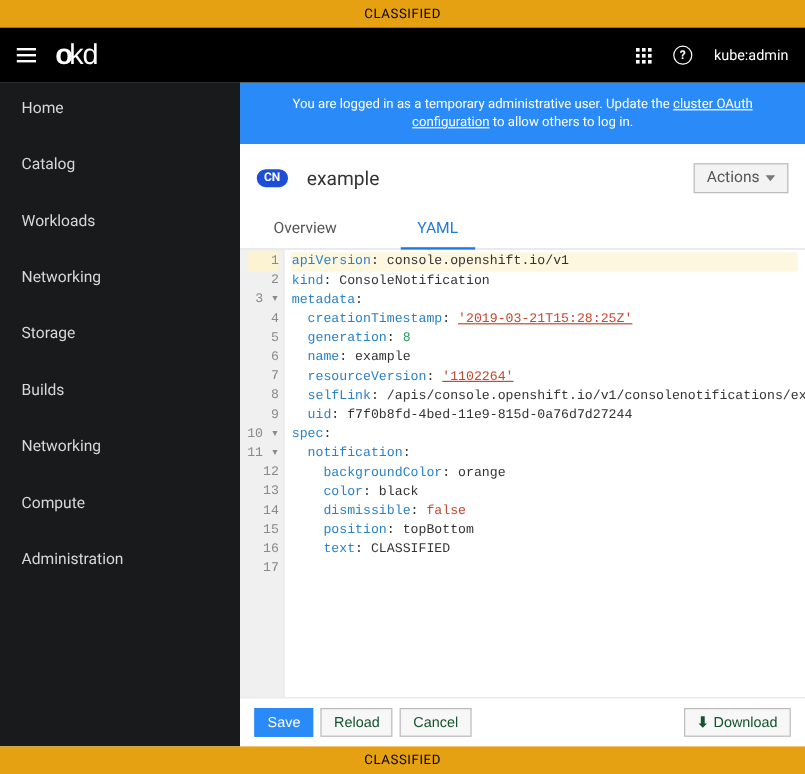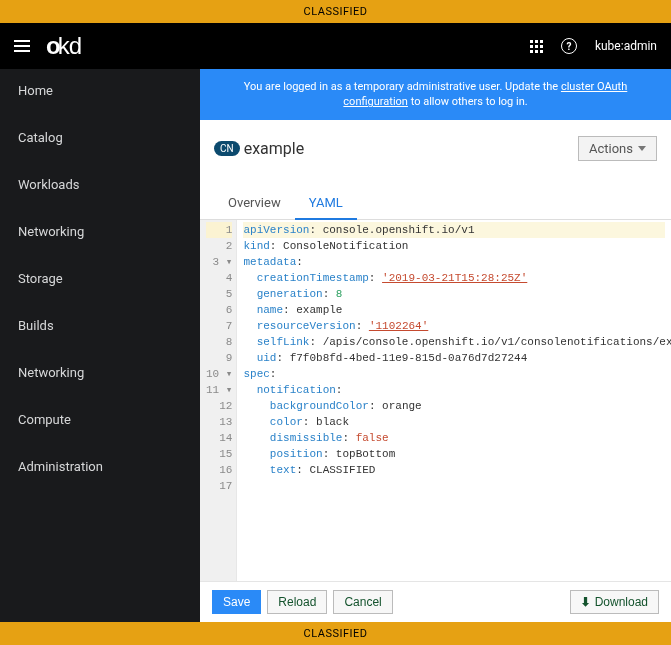--- a/index.html
+++ b/index.html
@@ -18,26 +18,26 @@
   .help-icon { width:16px; height:16px; border:1.5px solid #fff; border-radius:50%; display:flex; align-items:center; justify-content:center; font-size:10px; font-weight:bold; }
   .user { font-size:12px; }
   .body-row { display:flex; flex:1; min-height:0; }
   .sidebar { width:200px; background:#191a1c; color:#d6d7d8; display:flex; flex-direction:column; }
   .side-item { padding:14px 18px; font-size:13px; border-bottom:0; cursor:pointer; }
   .side-item + .side-item { margin-top:4px; }
   .main { flex:1; display:flex; flex-direction:column; min-width:0; background:#fff; }
   .notice { background:#2a8af7; color:#fff; font-size:11px; text-align:center; padding:10px 20px; line-height:1.4; }
   .notice a { color:#fff; text-decoration:underline; }
   .head { display:flex; align-items:center; padding:16px 14px 8px; }
-  .badge { background:#0c4a6e; color:#fff; font-size:10px; font-weight:normal; padding:2px 6px; border-radius:10px; margin-right:4px; }
+  .badge { background:#1d4ed8; color:#fff; font-size:10px; font-weight:bold; padding:2px 6px; border-radius:10px; margin-right:16px; }
   .title { font-size:16px; color:#333; font-weight:400; }
   .head-spacer { flex:1; }
   .actions-btn { border:1px solid #bbb; background:#f3f3f3; padding:4px 10px; font-size:13px; color:#555; cursor:pointer; display:flex; align-items:center; gap:5px; }
   .caret { width:0; height:0; border-left:4px solid transparent; border-right:4px solid transparent; border-top:5px solid #777; }
-  .tabs { display:flex; border-bottom:1px solid #ddd; padding:0 14px; margin-top:18px; }
+  .tabs { display:flex; border-bottom:1px solid #ddd; padding:0 14px; margin-top:6px;gap:39px; }
   .tab { padding:8px 14px; font-size:13px; color:#555; cursor:pointer; }
   .tab.active { color:#1f7ae0; border-bottom:2px solid #1f7ae0; margin-bottom:-1px; }
   .editor { flex:1; display:flex; font-family: "SFMono-Regular", Consolas, "Liberation Mono", Menlo, monospace; font-size:11px; line-height:16px; overflow:hidden; min-height:0; }
   .gutter { background:#f0f0f0; color:#8a8a8a; text-align:right; padding:2px 4px 2px 6px; user-select:none; border-right:1px solid #e7e7e7; min-width:28px; }
   .gutter div { height:16px; }
   .gut-hi { background:#fbf3d2; }
   .code { flex:1; padding:2px 6px; white-space:pre; overflow:auto; }
   .ln { height:16px; }
   .ln.hi { background:#fcf7de; }
   .k { color:#2a82c9; }   

